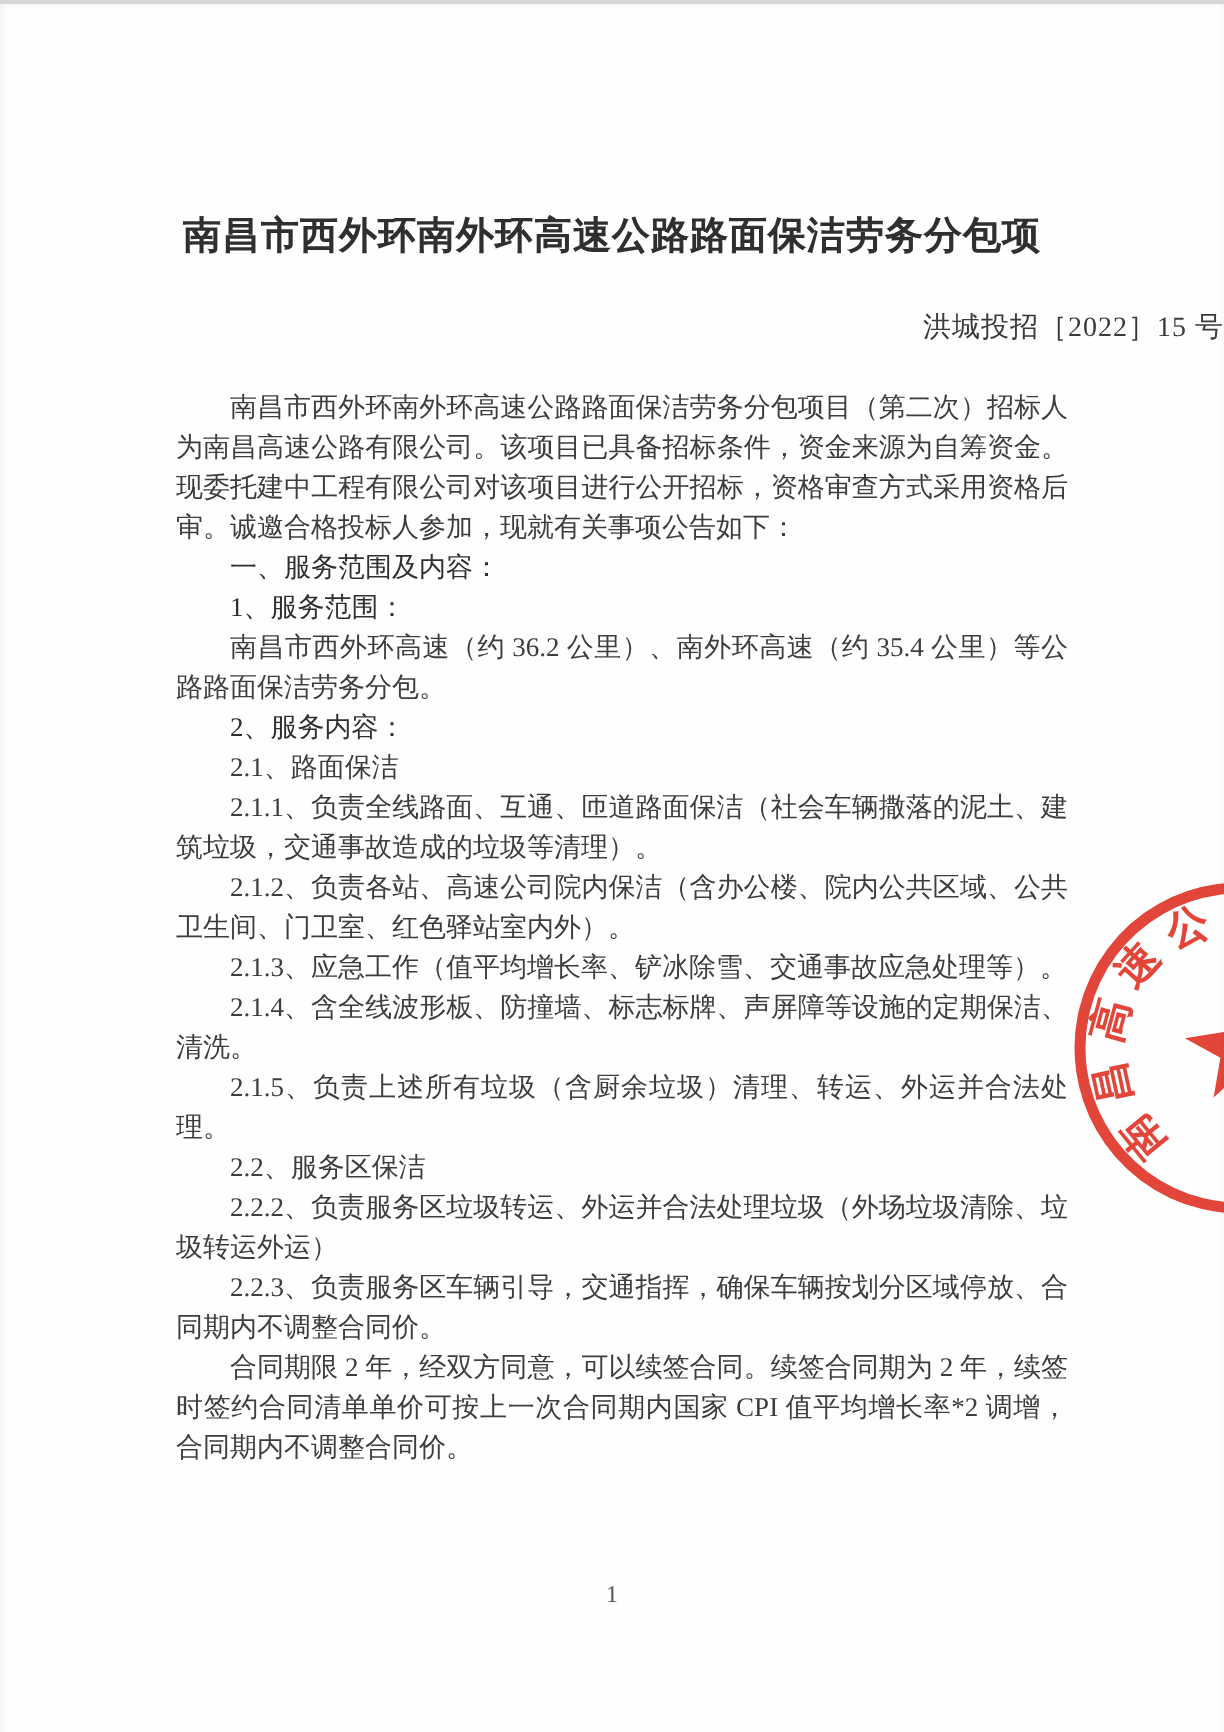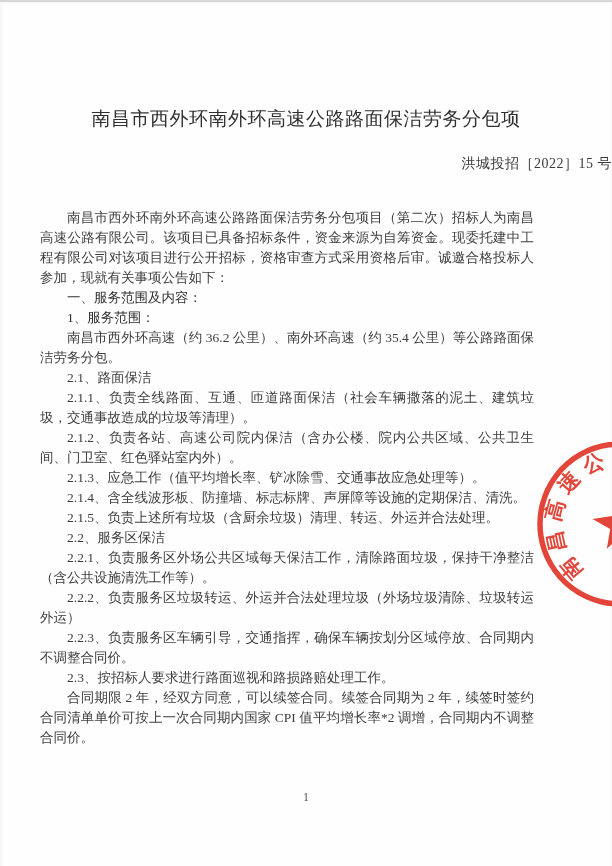--- a/index.html
+++ b/index.html
@@ -15,36 +15,36 @@
     background: #fefefe;
     border-top: 2px solid #d6d6d6;
     box-shadow: inset 2px 0 3px rgba(0,0,0,0.04), inset -1px 0 2px rgba(0,0,0,0.03);
     overflow: hidden;
     font-family: "Liberation Serif", "DejaVu Serif", serif;
     color: #3d3d3d;
   }
   .title-block {
     margin-top: 98px;
     text-align: center;
-    font-weight: normal;
+    font-weight: bold;
     color: #2f2f2f;
     font-size: 19px;
     line-height: 38px;
     letter-spacing: 0.5px;
   }
   .doc-number {
     margin-top: 17px;
     text-align: right;
     font-size: 14px;
     color: #3a3a3a;
     letter-spacing: 0.5px;
   }
   .doc-body {
-    margin-top: 35px;
-    padding: 0 78px 0 40px;
+    margin-top: 21px;
+    padding: 0 78px 0 88px;
     font-size: 13.5px;
     line-height: 20px;
     text-align: justify;
   }
   .doc-body p {
     margin: 0;
     text-indent: 2em;
   }
   .doc-body p.bold {
     font-weight: normal;
@@ -80,31 +80,30 @@
     <span>南昌市西外环南外环高速公路路面保洁劳务分包项</span><br>
   </div>
 
   <div class="doc-number">洪城投招［2022］15 号</div>
 
   <div class="doc-body">
       <p>南昌市西外环南外环高速公路路面保洁劳务分包项目（第二次）招标人为南昌高速公路有限公司。该项目已具备招标条件，资金来源为自筹资金。现委托建中工程有限公司对该项目进行公开招标，资格审查方式采用资格后审。诚邀合格投标人参加，现就有关事项公告如下：</p>
       <p class="bold">一、服务范围及内容：</p>
       <p class="bold">1、服务范围：</p>
       <p>南昌市西外环高速（约 36.2 公里）、南外环高速（约 35.4 公里）等公路路面保洁劳务分包。</p>
+      <p class="bold">2、服务内容：</p>
       <p>2.1、路面保洁</p>
       <p>2.1.1、负责全线路面、互通、匝道路面保洁（社会车辆撒落的泥土、建筑垃圾，交通事故造成的垃圾等清理）。</p>
       <p>2.1.2、负责各站、高速公司院内保洁（含办公楼、院内公共区域、公共卫生间、门卫室、红色驿站室内外）。</p>
       <p>2.1.3、应急工作（值平均增长率、铲冰除雪、交通事故应急处理等）。</p>
       <p>2.1.4、含全线波形板、防撞墙、标志标牌、声屏障等设施的定期保洁、清洗。</p>
       <p>2.1.5、负责上述所有垃圾（含厨余垃圾）清理、转运、外运并合法处理。</p>
       <p>2.2、服务区保洁</p>
-      <p>2.2.1、负责服务区外场公共区域每天保洁工作，清除路面垃圾，保持干净整洁（含公共设施清洗工作等）。</p>
       <p>2.2.2、负责服务区垃圾转运、外运并合法处理垃圾（外场垃圾清除、垃圾转运外运）</p>
       <p>2.2.3、负责服务区车辆引导，交通指挥，确保车辆按划分区域停放、合同期内不调整合同价。</p>
-      <p>2.3、按招标人要求进行路面巡视和路损路赔处理工作。</p>
       <p>合同期限 2 年，经双方同意，可以续签合同。续签合同期为 2 年，续签时签约合同清单单价可按上一次合同期内国家 CPI 值平均增长率*2 调增，合同期内不调整合同价。</p>
     </div>
 
   <svg class="seal" viewBox="0 0 200 200" aria-hidden="true">
     <circle cx="100" cy="100" r="80" fill="none" stroke="#df2c1e" stroke-width="5.5"></circle>
     <defs>
       <path id="sealTextArc" d="M 58.3,141.7 A 59,59 0 1 1 141.7,141.7" fill="none"></path>
     </defs>
     <text font-size="21" font-weight="bold" fill="#df2c1e" letter-spacing="7" font-family="Liberation Serif, serif">
       <textPath href="#sealTextArc">南昌高速公路有限公司</textPath>

